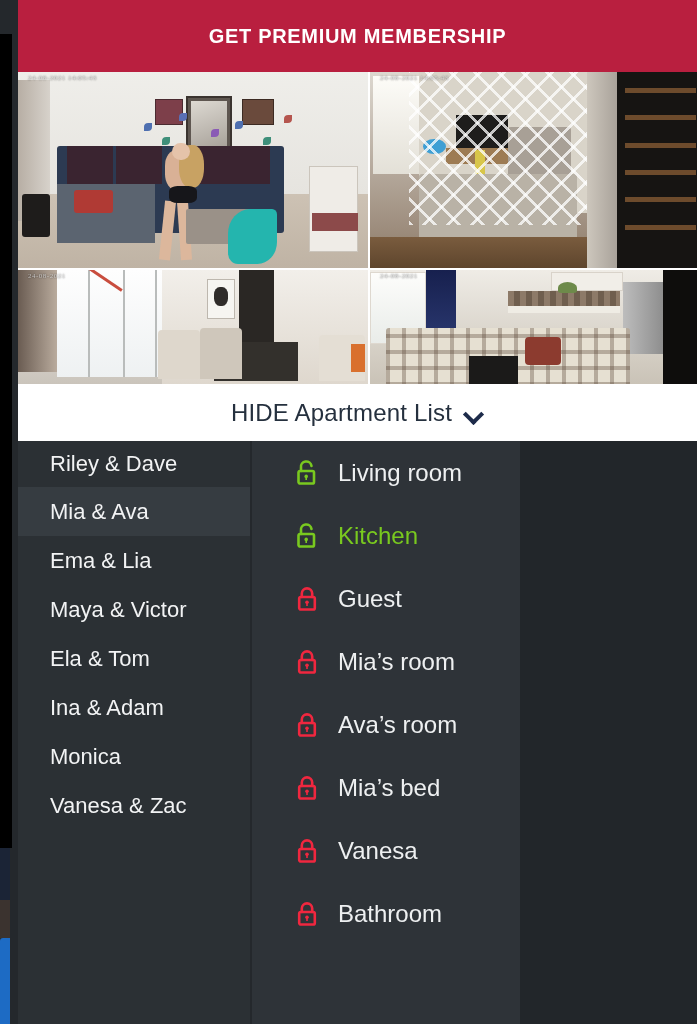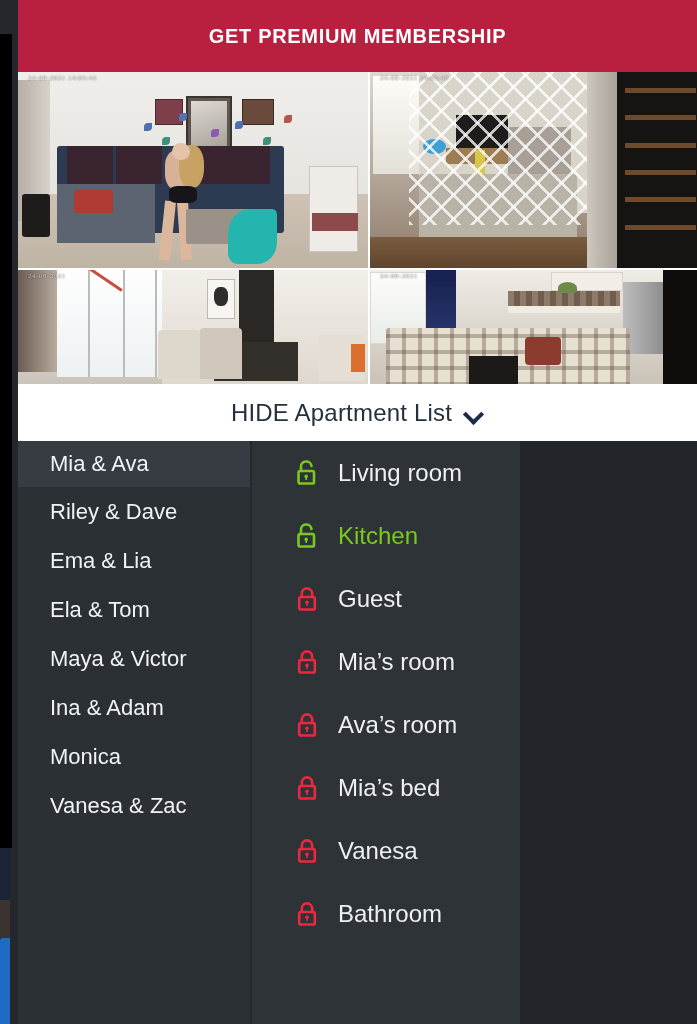--- a/index.html
+++ b/index.html
@@ -442,34 +442,34 @@
     </div>
 
     <div class="hide-bar">
       <span class="hb-text">HIDE Apartment List</span>
       <span class="chev"></span>
     </div>
 
     <div class="lists-area">
 
       <div class="apt-col">
+        <div class="apt-item">
+          <span>Riley &amp; Dave</span>
+        </div>
         <div class="apt-item active">
           <span>Mia &amp; Ava</span>
         </div>
         <div class="apt-item">
-          <span>Riley &amp; Dave</span>
-        </div>
-        <div class="apt-item">
           <span>Ema &amp; Lia</span>
         </div>
         <div class="apt-item">
+          <span>Maya &amp; Victor</span>
+        </div>
+        <div class="apt-item">
           <span>Ela &amp; Tom</span>
-        </div>
-        <div class="apt-item">
-          <span>Maya &amp; Victor</span>
         </div>
         <div class="apt-item">
           <span>Ina &amp; Adam</span>
         </div>
         <div class="apt-item">
           <span>Monica</span>
         </div>
         <div class="apt-item">
           <span>Vanesa &amp; Zac</span>
         </div>

